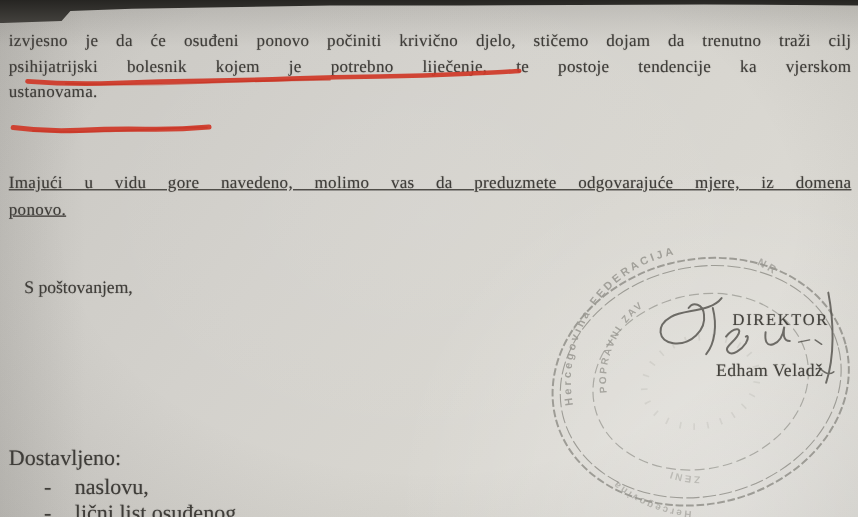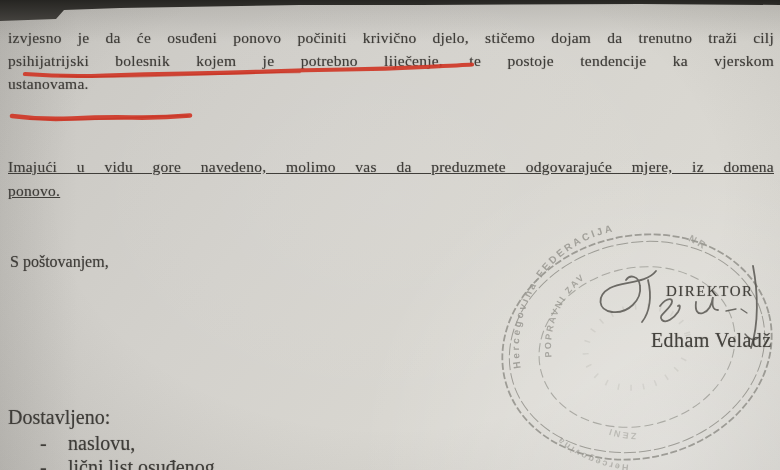--- a/index.html
+++ b/index.html
@@ -25,26 +25,26 @@
   }
   .para{position:absolute;left:8px;width:766px;color:#403e3a;
     font-size:15.5px;line-height:23px;letter-spacing:0.25px;
     text-shadow:0 0 1px rgba(62,60,56,0.55);
     filter:blur(0.25px);}
   .line{text-align:justify;text-align-last:justify;white-space:nowrap;}
   .line.last{text-align-last:left;}
   .line.indent{padding-left:6px;}
   .p1{top:26px;}
   .p2{top:155px;line-height:24px;text-decoration:underline;}
-  .closing{position:absolute;left:10px;top:253px;color:#403e3a;font-size:16px;
+  .closing{position:absolute;left:22px;top:253px;color:#403e3a;font-size:16px;
     text-shadow:0 0 1px rgba(62,60,56,0.55);filter:blur(0.25px);}
   .marks{position:absolute;inset:0;pointer-events:none;}
   .director{position:absolute;left:666px;top:283px;color:#45433e;font-size:15px;
     letter-spacing:1.5px;white-space:nowrap;text-shadow:0 0 1px rgba(70,68,62,0.5);filter:blur(0.2px);}
-  .sig-name{position:absolute;left:651px;top:329px;color:#45433e;font-size:20px;
+  .sig-name{position:absolute;left:651px;top:329px;color:#45433e;font-size:16px;
     letter-spacing:0.4px;white-space:nowrap;text-shadow:0 0 1px rgba(70,68,62,0.5);filter:blur(0.2px);}
   .dist{position:absolute;left:8px;top:405px;color:#3f3d39;font-size:20px;line-height:24px;
     text-shadow:0 0 1px rgba(62,60,56,0.55);filter:blur(0.25px);}
   .dist-label{margin-bottom:2px;}
   .dist-item{display:flex;padding-left:32px;}
   .dist-item .dash{width:28px;text-align:left;}
   .stamp-svg,.sig-svg{position:absolute;left:0;top:0;pointer-events:none;}
   .stamp-text{font-family:"Liberation Sans",sans-serif;font-size:10px;font-weight:600;
     letter-spacing:2.6px;fill:#6d6c65;}
   .stamp-text.small{font-size:9px;letter-spacing:2px;}

